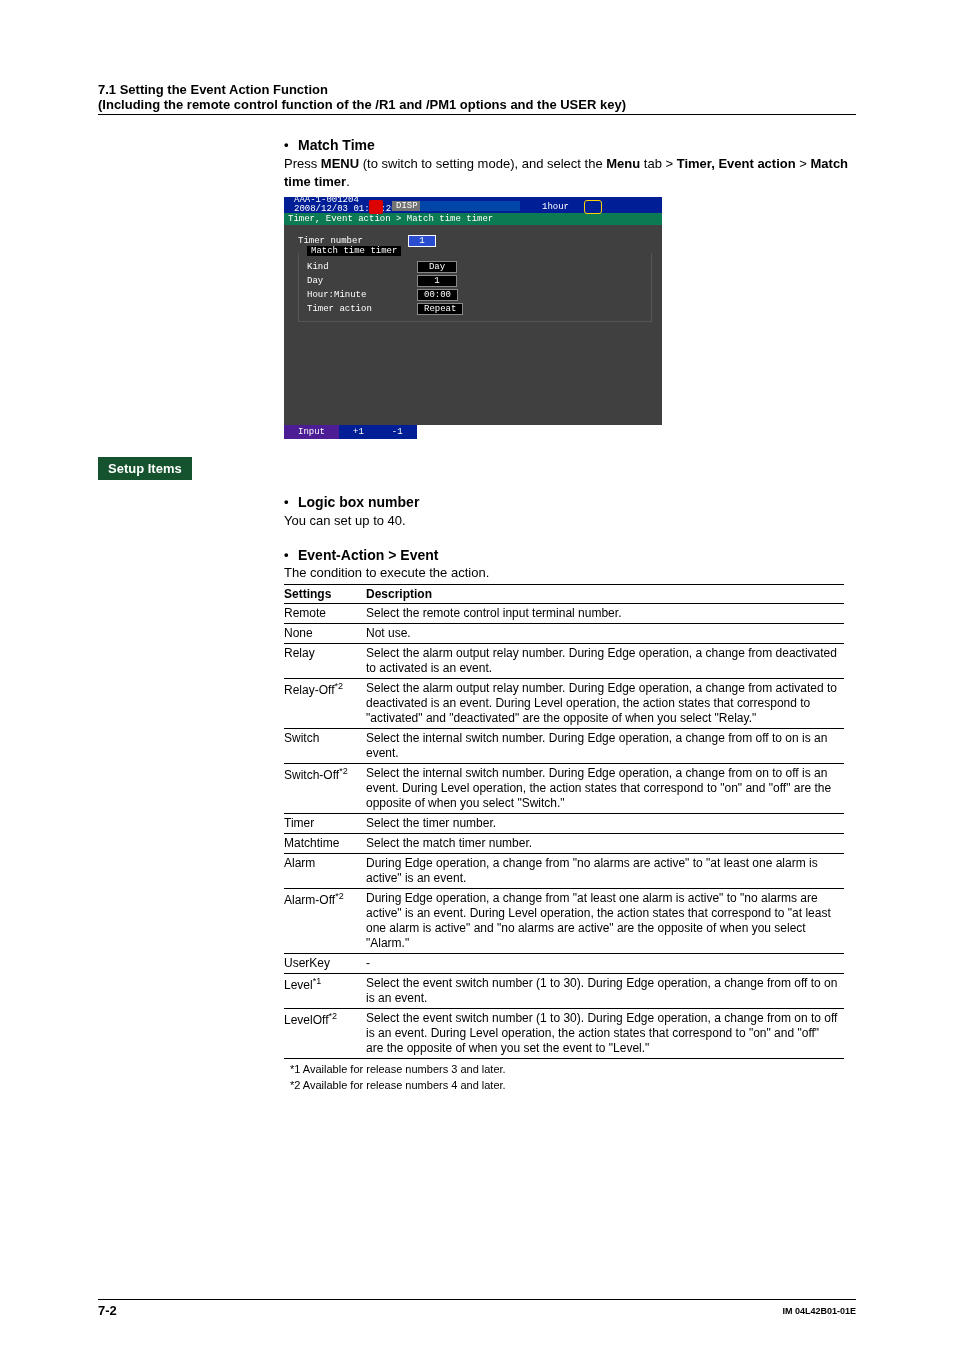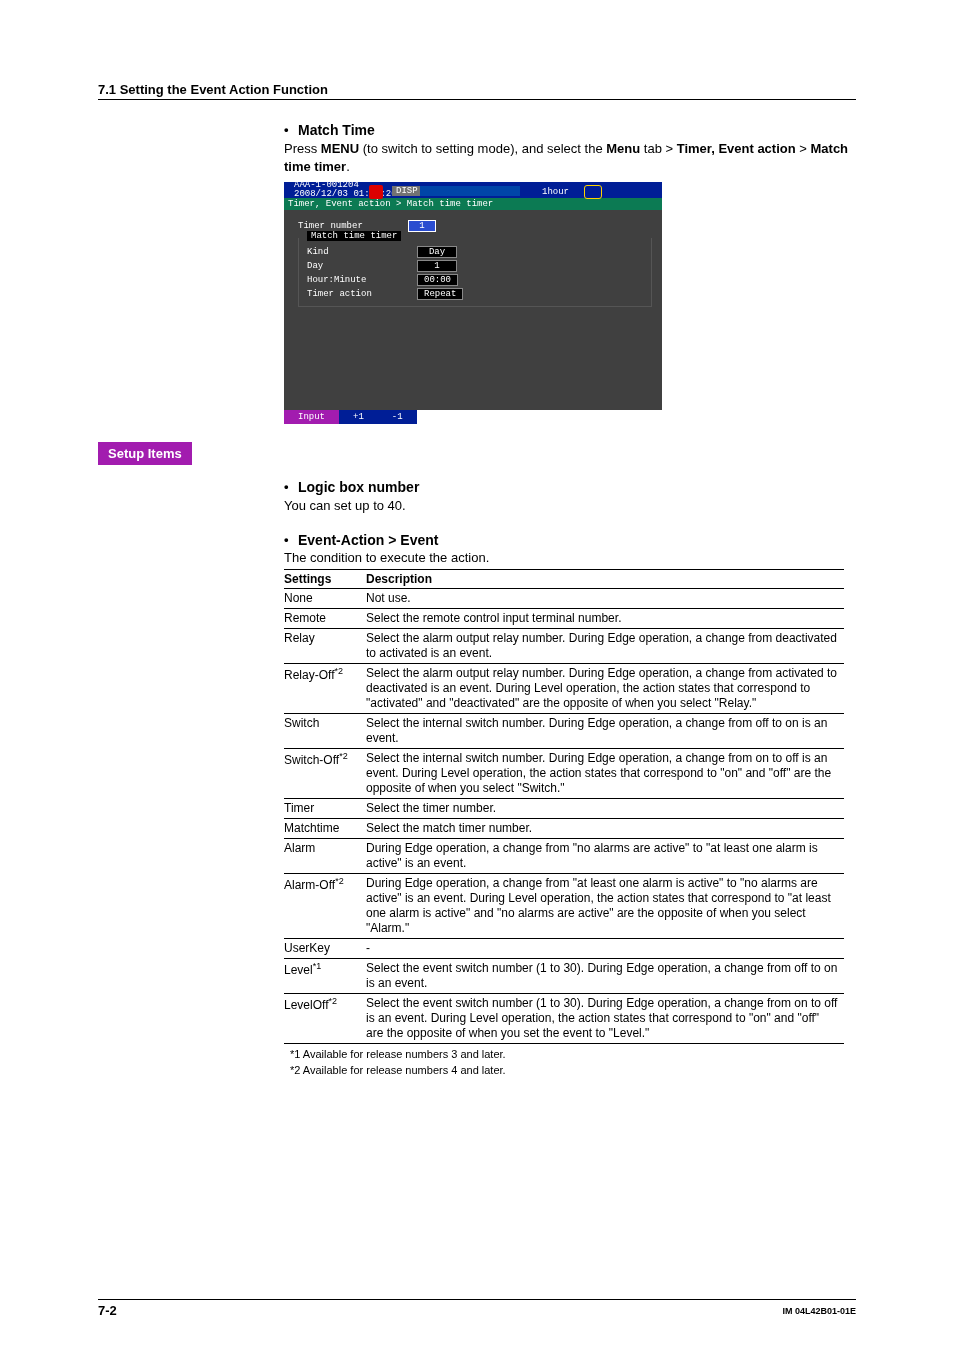--- a/index.html
+++ b/index.html
@@ -32,42 +32,43 @@
   .ss-breadcrumb { background: #0c7a53; color:#fff; font-family: "Courier New", monospace; font-size:9px; padding:1px 4px;}
   .ss-body { background:#404040; color:#fff; font-family:"Courier New", monospace; font-size:9px; padding:10px 10px 60px 14px; position:relative; min-height:200px;}
   .ss-row { display:flex; align-items:center; margin-bottom:2px;}
   .ss-label { width:110px; }
   .ss-val { border:1px solid #888; background:#000; color:#fff; padding:0 6px; min-width:40px; text-align:center;}
   .ss-val-sel { border:1px solid #fff; background:#2a4dd0; color:#fff; padding:0 6px; min-width:28px; text-align:center;}
   .ss-group { border:1px solid #555; border-top:none; margin-top:6px; padding:8px 8px 4px 8px; position:relative;}
   .ss-group-title { position:absolute; top:-7px; left:8px; background:#000; padding:0 4px;}
   .ss-bottom { display:flex; gap:0;}
   .ss-btn { font-family:"Courier New",monospace; font-size:9px; color:#fff; padding:2px 14px;}
-  .ss-btn.input{ background:#a21caf;}
+  .ss-btn.input{ background:#4c1d95;}
   .ss-btn.p1{ background:#001e96;}
   .ss-btn.m1{ background:#001e96;}
-  .setup-badge { display:inline-block; background:#a21caf; color:#fff; font-weight:bold; font-size:13px; padding:4px 10px; margin-left:-186px; margin-bottom:14px;}
+  .setup-badge { display:inline-block; background:#14532d; color:#fff; font-weight:bold; font-size:13px; padding:4px 10px; margin-left:-186px; margin-bottom:14px;}
   .section-gap { height: 10px; }
   table.settings { width: 560px; border-collapse: collapse; font-size: 12px; margin-top:4px;}
   table.settings th { text-align:left; font-weight:bold; border-bottom:1.5px solid #000; border-top:1.5px solid #000; padding:2px 0;}
   table.settings td { vertical-align: top; border-bottom: 0.8px solid #000; padding: 2px 6px 2px 0; line-height:1.25;}
   table.settings th.col1, table.settings td.col1 { width: 82px; }
   .sup { font-size: 9px; vertical-align: super; }
   .footnote { font-size: 11px; margin-top:4px; margin-left:6px;}
   .intro { font-size:13px; margin-bottom:2px;}
   .page-footer-left { position:absolute; left:98px; bottom:32px; font-weight:bold; font-size:13px;}
   .page-footer-right { position:absolute; right:98px; bottom:34px; font-weight:bold; font-size:9px;}
   .footer-rule { position:absolute; left:98px; right:98px; bottom:50px; border:none; border-top:1px solid #000;}
   .memo-icon { position:absolute; left:85px; top:3px; width:14px; height:14px; background:#d00; border-radius:2px;}
 </style>
 </head>
 <body>
 
 <div class="header-block">
   <div class="header-line1">7.1  Setting the Event Action Function</div>
+  <div class="header-line2">(Including the remote control function of the /R1 and /PM1 options and the USER key)</div>
   <hr class="header-rule">
 </div>
 
 <div class="content">
 
   <div class="bullet-row">
     <span class="dot">•</span>
     <span class="btxt">Match Time</span>
   </div>
   <div class="para">
@@ -137,26 +138,26 @@
 
   <table class="settings">
     <thead>
       <tr>
         <th class="col1">Settings</th>
         <th>Description</th>
       </tr>
     </thead>
     <tbody id="settings-body">
         <tr>
+          <td class="col1">Remote</td>
+          <td>Select the remote control input terminal number.</td>
+        </tr>
+        <tr>
           <td class="col1">None</td>
           <td>Not use.</td>
-        </tr>
-        <tr>
-          <td class="col1">Remote</td>
-          <td>Select the remote control input terminal number.</td>
         </tr>
         <tr>
           <td class="col1">Relay</td>
           <td>Select the alarm output relay number. During Edge operation, a change from deactivated to activated is an event.</td>
         </tr>
         <tr>
           <td class="col1">Relay-Off<span class="sup">*2</span></td>
           <td>Select the alarm output relay number. During Edge operation, a change from activated to deactivated is an event. During Level operation, the action states that correspond to "activated" and "deactivated" are the opposite of when you select "Relay."</td>
         </tr>
         <tr>

